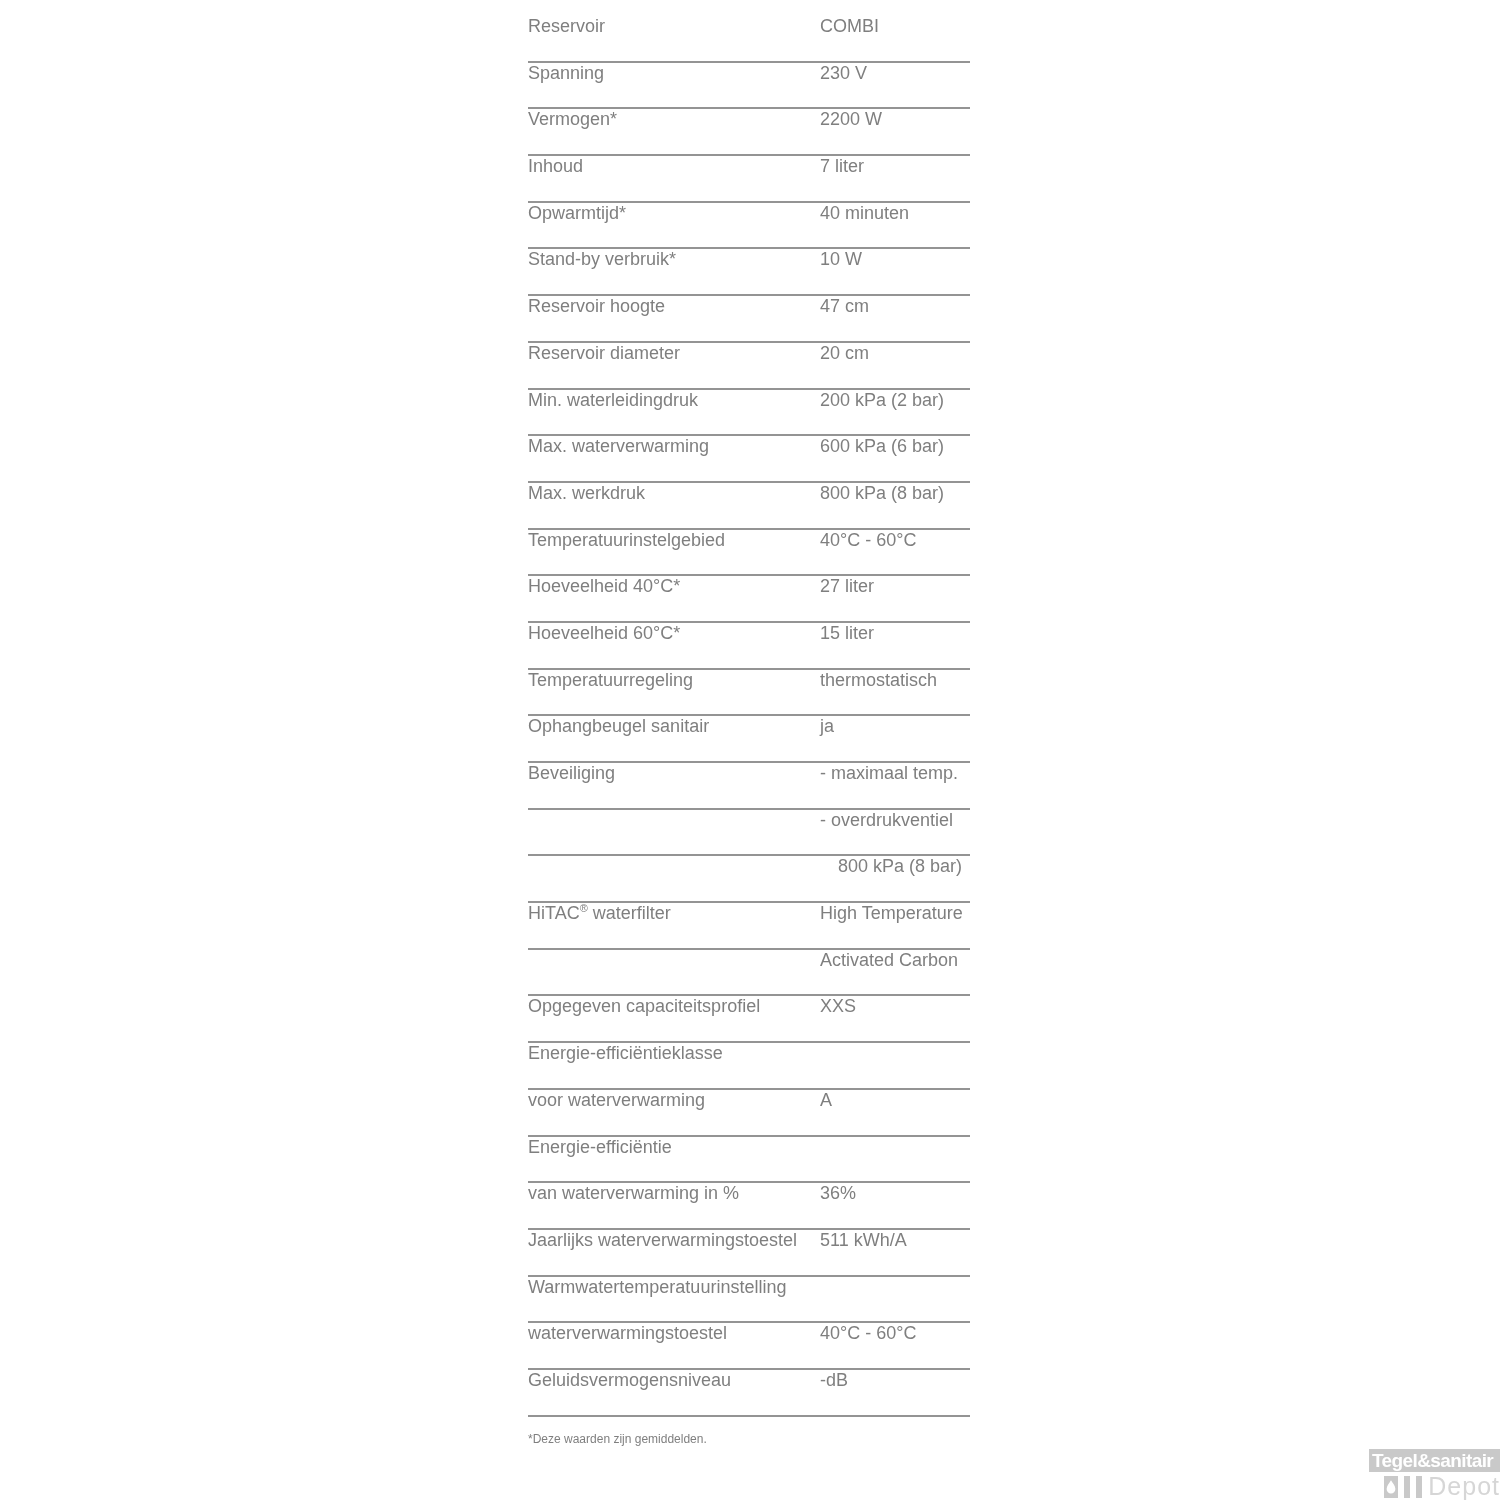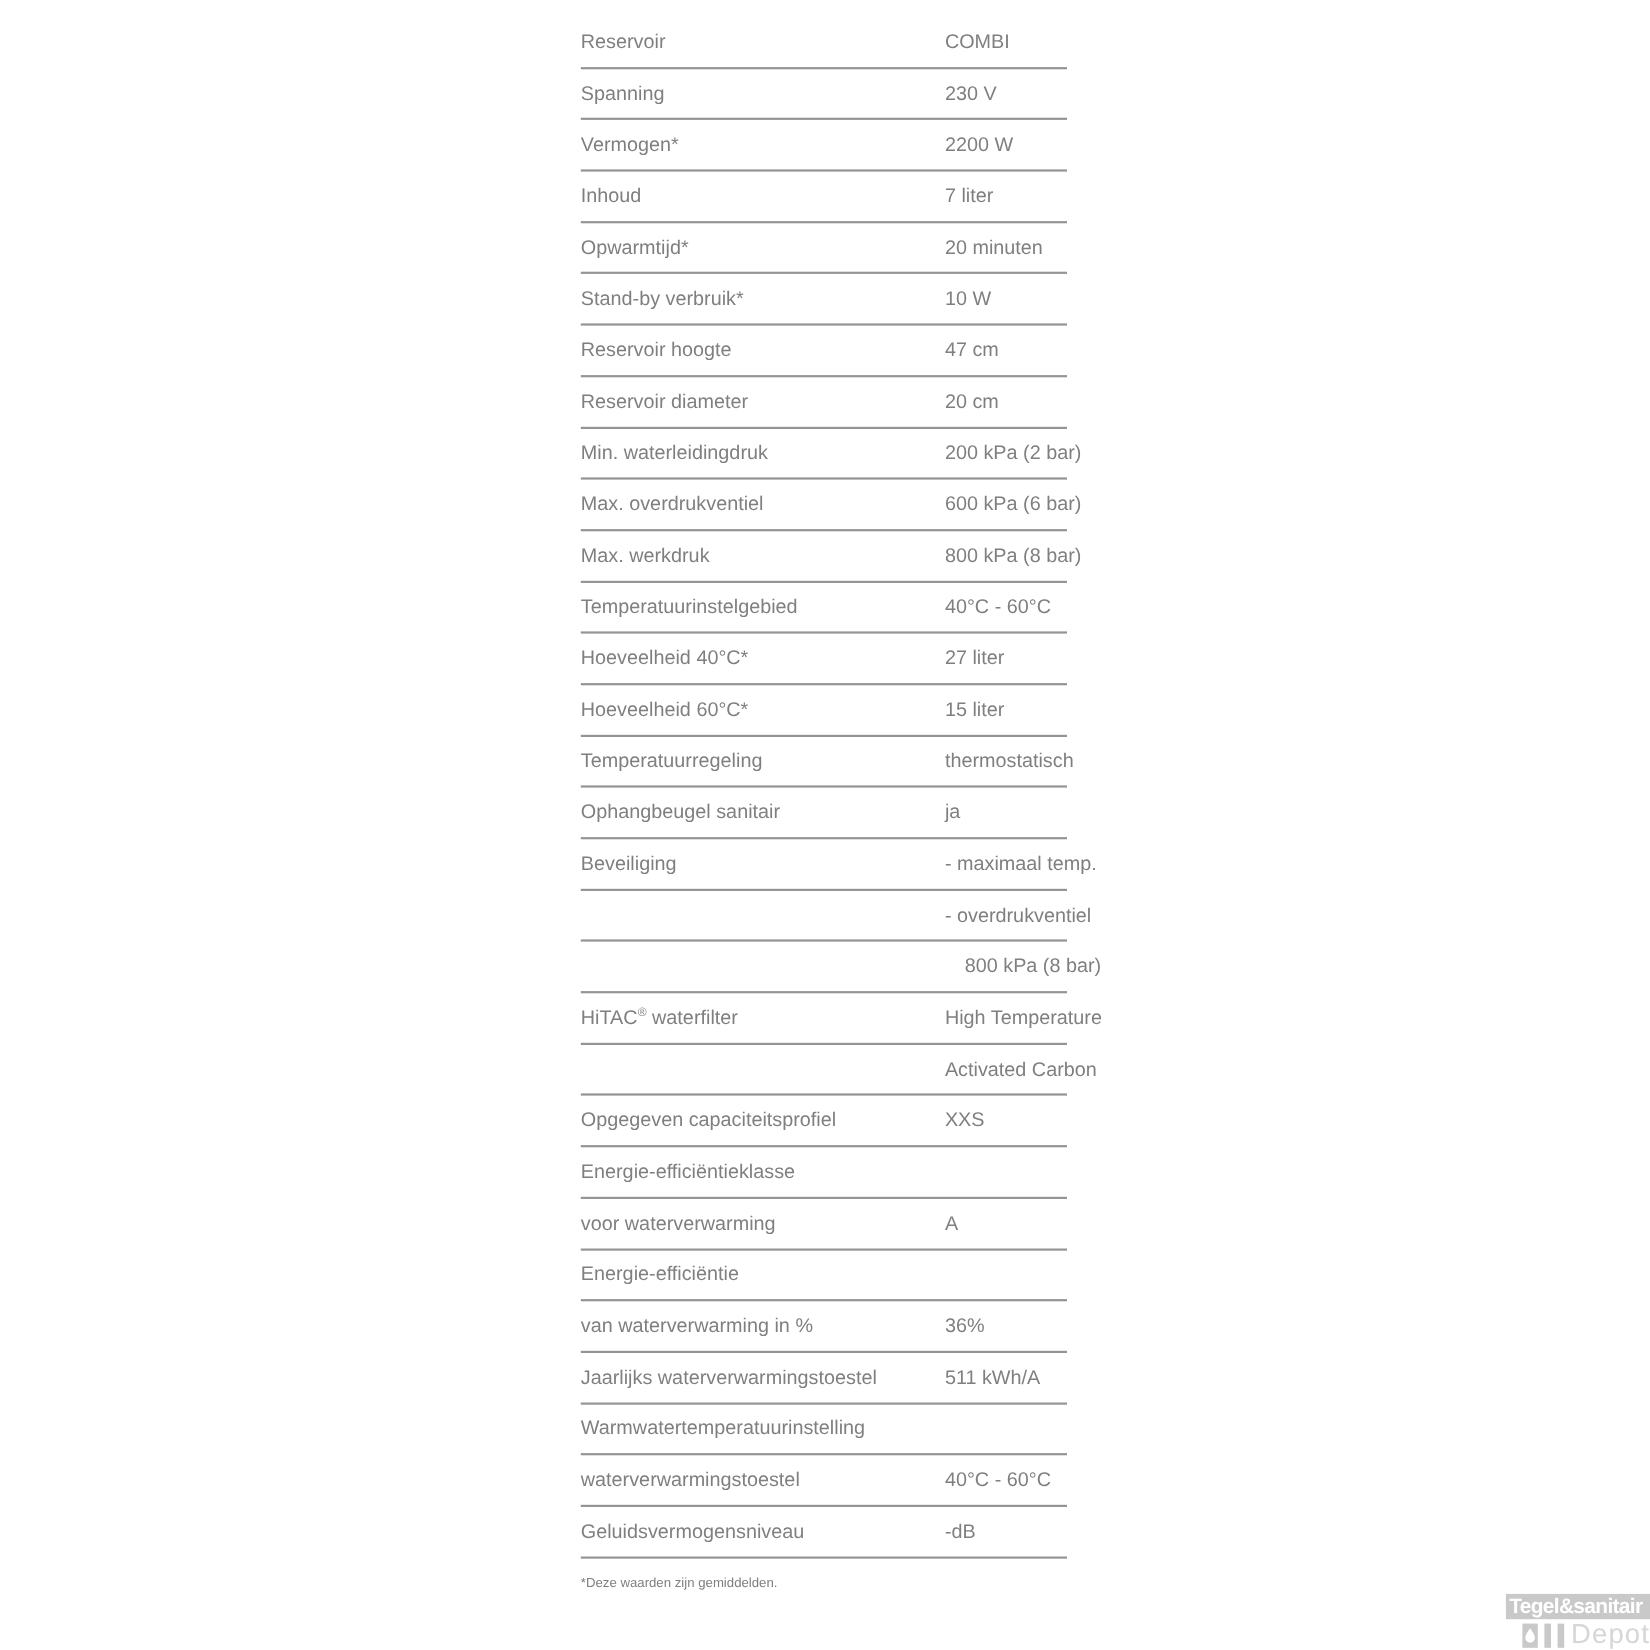--- a/index.html
+++ b/index.html
@@ -16,26 +16,24 @@
 
   .spec-table {
     position: absolute;
     left: 528px;
     top: 16px;
     width: 442px;
   }
 
   .spec-row {
     display: flex;
-    align-items: center;
     height: 46.7px;
     border-bottom: 2px solid var(--line, #949494);
     font-size: 18px;
     color: var(--text, #7f7f7f);
-    gap: 39px;
   }
 
   .spec-label {
     width: 292px;
     flex: 0 0 292px;
     white-space: nowrap;
     overflow: visible;
   }
 
   .spec-value {
@@ -123,40 +121,40 @@
     <div class="spec-row">
         <span class="spec-label">Vermogen*</span>
         <span class="spec-value">2200 W</span>
       </div>
     <div class="spec-row">
         <span class="spec-label">Inhoud</span>
         <span class="spec-value">7 liter</span>
       </div>
     <div class="spec-row">
         <span class="spec-label">Opwarmtijd*</span>
-        <span class="spec-value">20 minuten</span>
+        <span class="spec-value">40 minuten</span>
       </div>
     <div class="spec-row">
         <span class="spec-label">Stand-by verbruik*</span>
         <span class="spec-value">10 W</span>
       </div>
     <div class="spec-row">
         <span class="spec-label">Reservoir hoogte</span>
         <span class="spec-value">47 cm</span>
       </div>
     <div class="spec-row">
         <span class="spec-label">Reservoir diameter</span>
         <span class="spec-value">20 cm</span>
       </div>
     <div class="spec-row">
         <span class="spec-label">Min. waterleidingdruk</span>
         <span class="spec-value">200 kPa (2 bar)</span>
       </div>
     <div class="spec-row">
-        <span class="spec-label">Max. overdrukventiel</span>
+        <span class="spec-label">Max. waterverwarming</span>
         <span class="spec-value">600 kPa (6 bar)</span>
       </div>
     <div class="spec-row">
         <span class="spec-label">Max. werkdruk</span>
         <span class="spec-value">800 kPa (8 bar)</span>
       </div>
     <div class="spec-row">
         <span class="spec-label">Temperatuurinstelgebied</span>
         <span class="spec-value">40°C - 60°C</span>
       </div>

